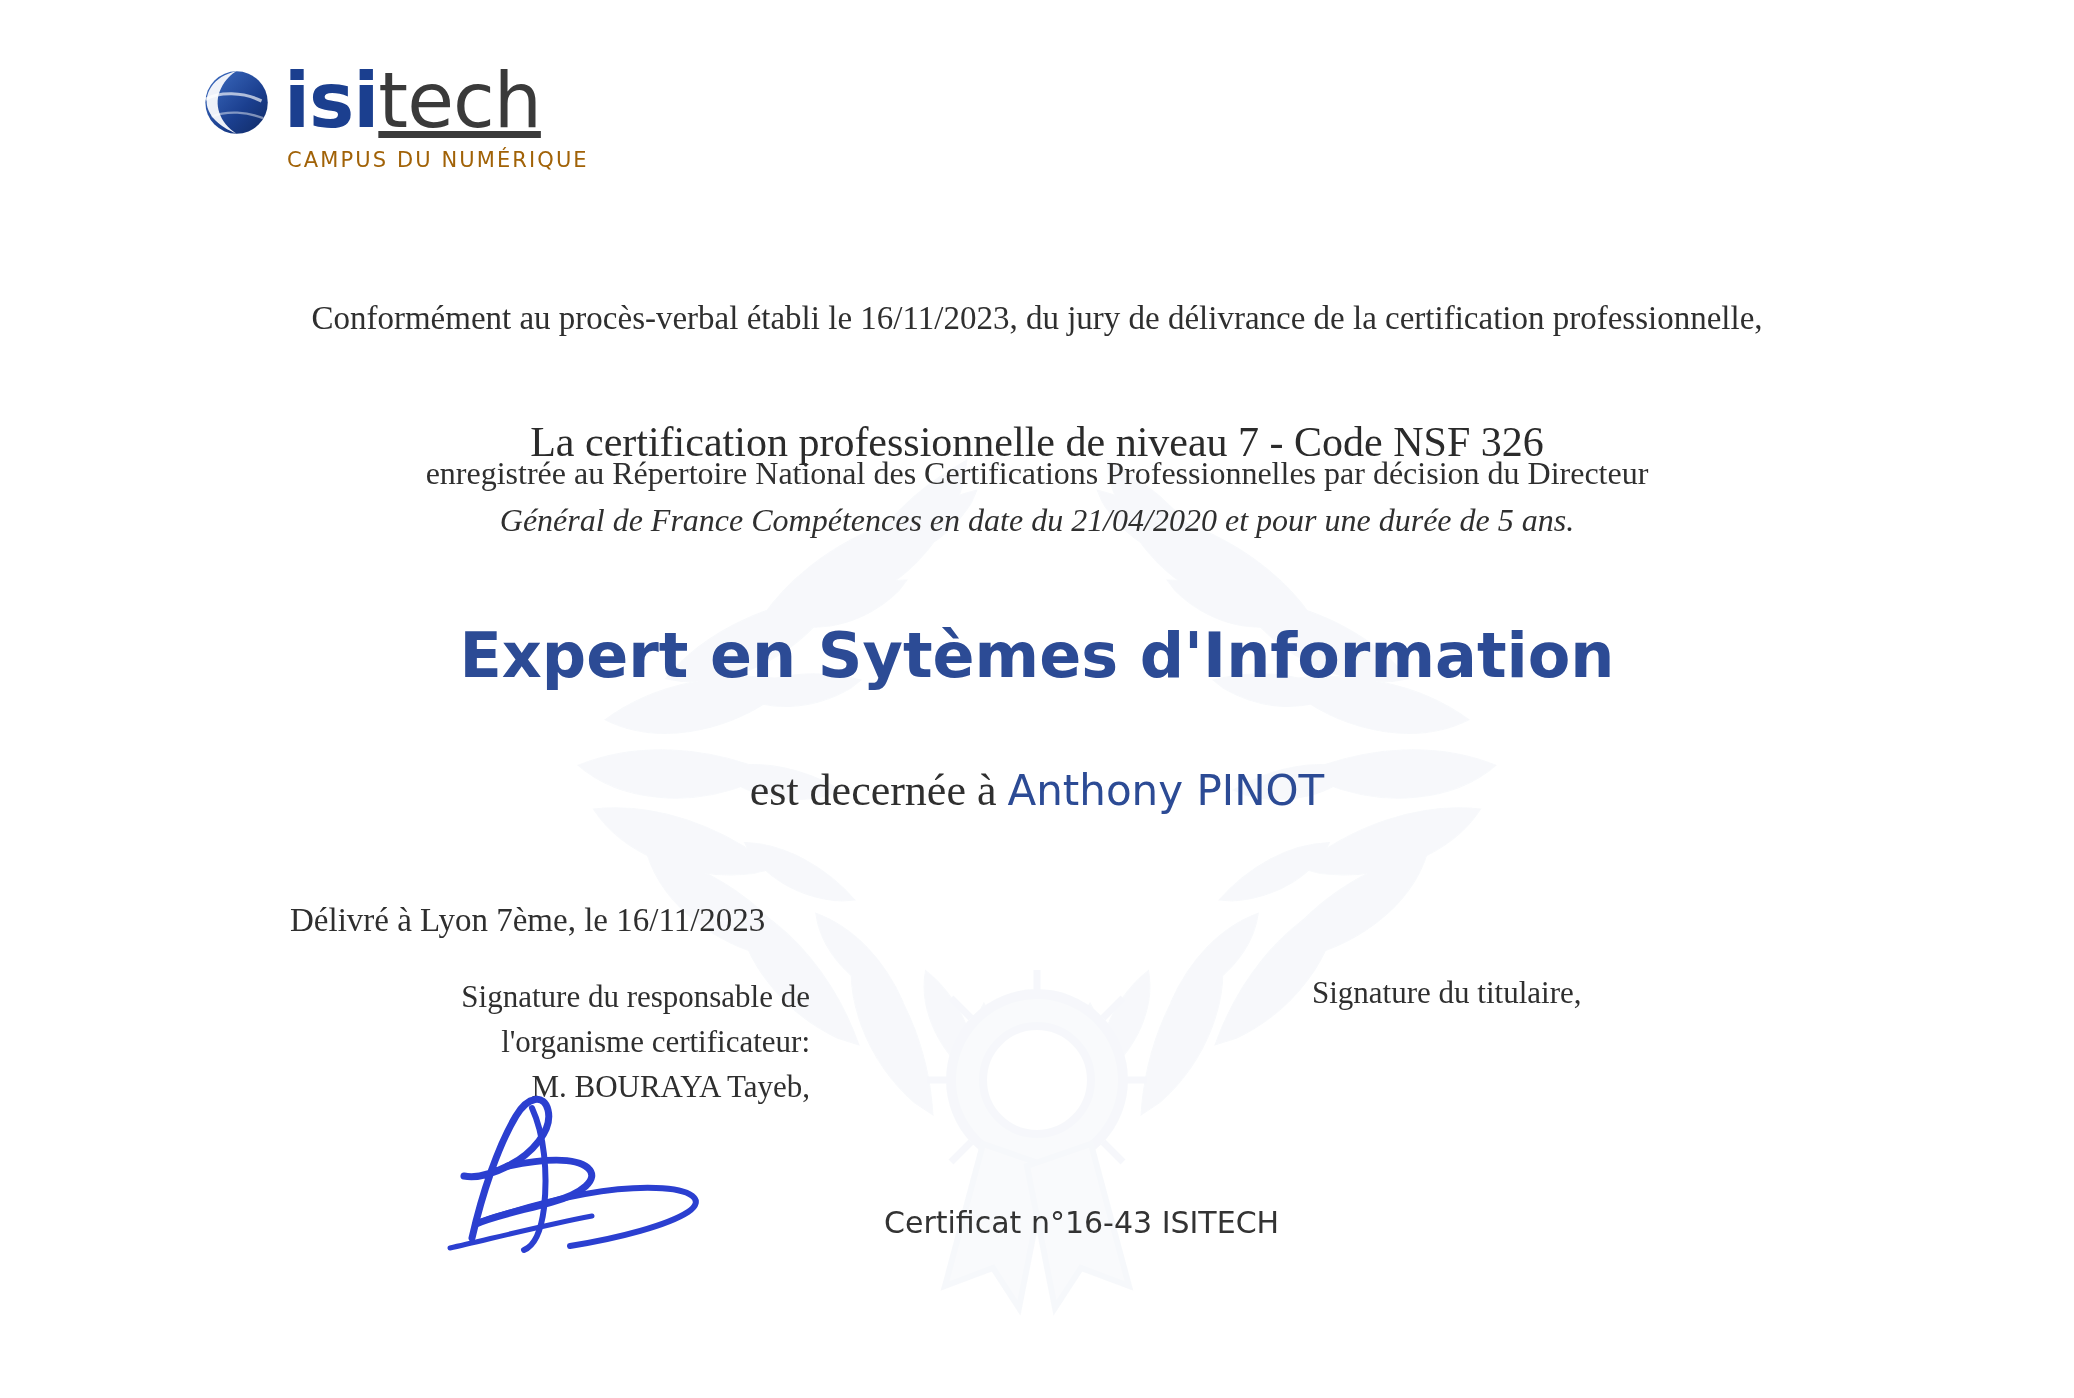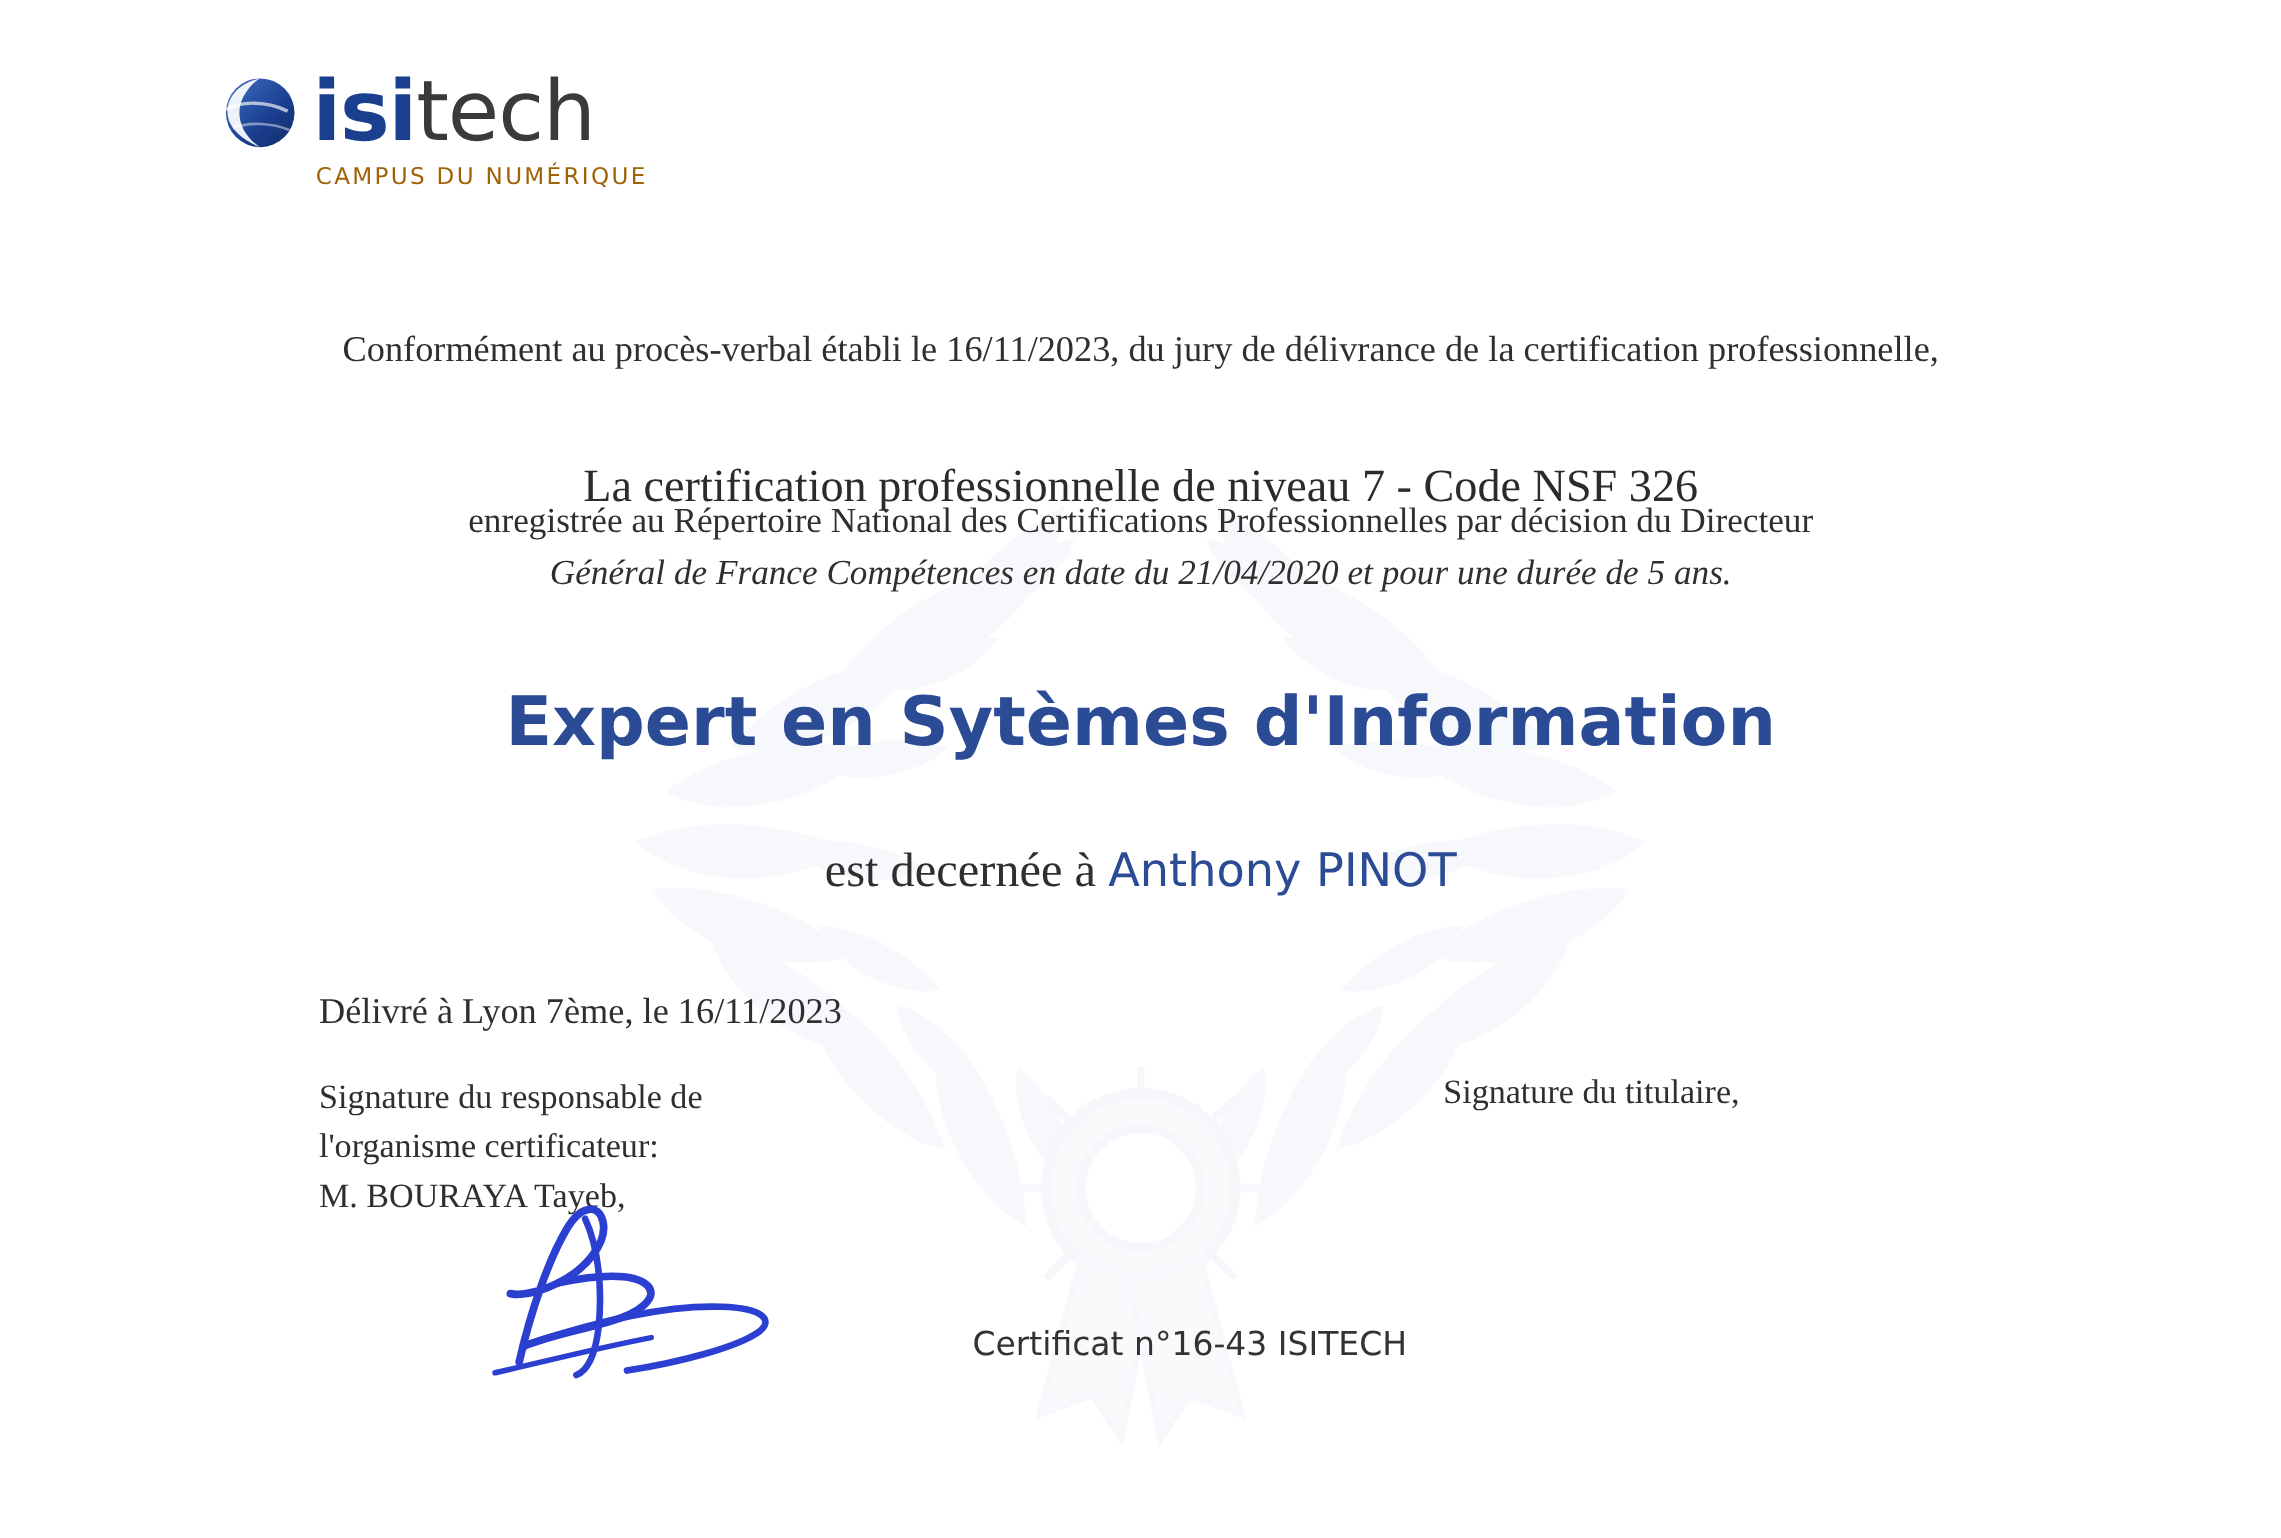--- a/index.html
+++ b/index.html
@@ -54,20 +54,21 @@
     color: #1b3f8f;
     white-space: nowrap;
   }
   .logo-word .lw-isi {
     font-weight: 700;
     color: #1b3f8f;
   }
   .logo-word .lw-tech {
     font-weight: 400;
     color: #3a3a3a;
+    text-decoration: underline;
   }
   .logo-sub {
     margin-top: 8px;
     margin-left: 91px;
     font-family: "DejaVu Sans", sans-serif;
     font-size: 21px;
     letter-spacing: 2.1px;
     color: #a16207;
     white-space: nowrap;
   }
@@ -135,21 +136,21 @@
     font-size: 33px;
     color: #2f2f2f;
     white-space: nowrap;
   }
 
   .sig-left {
     position: absolute;
     left: 290px;
     top: 975px;
     width: 520px;
-    text-align: left;
+    text-align: right;
     font-size: 31px;
     line-height: 1.45;
     color: #2f2f2f;
   }
   .sig-right {
     position: absolute;
     left: 1312px;
     top: 975px;
     font-size: 31px;
     color: #2f2f2f;

